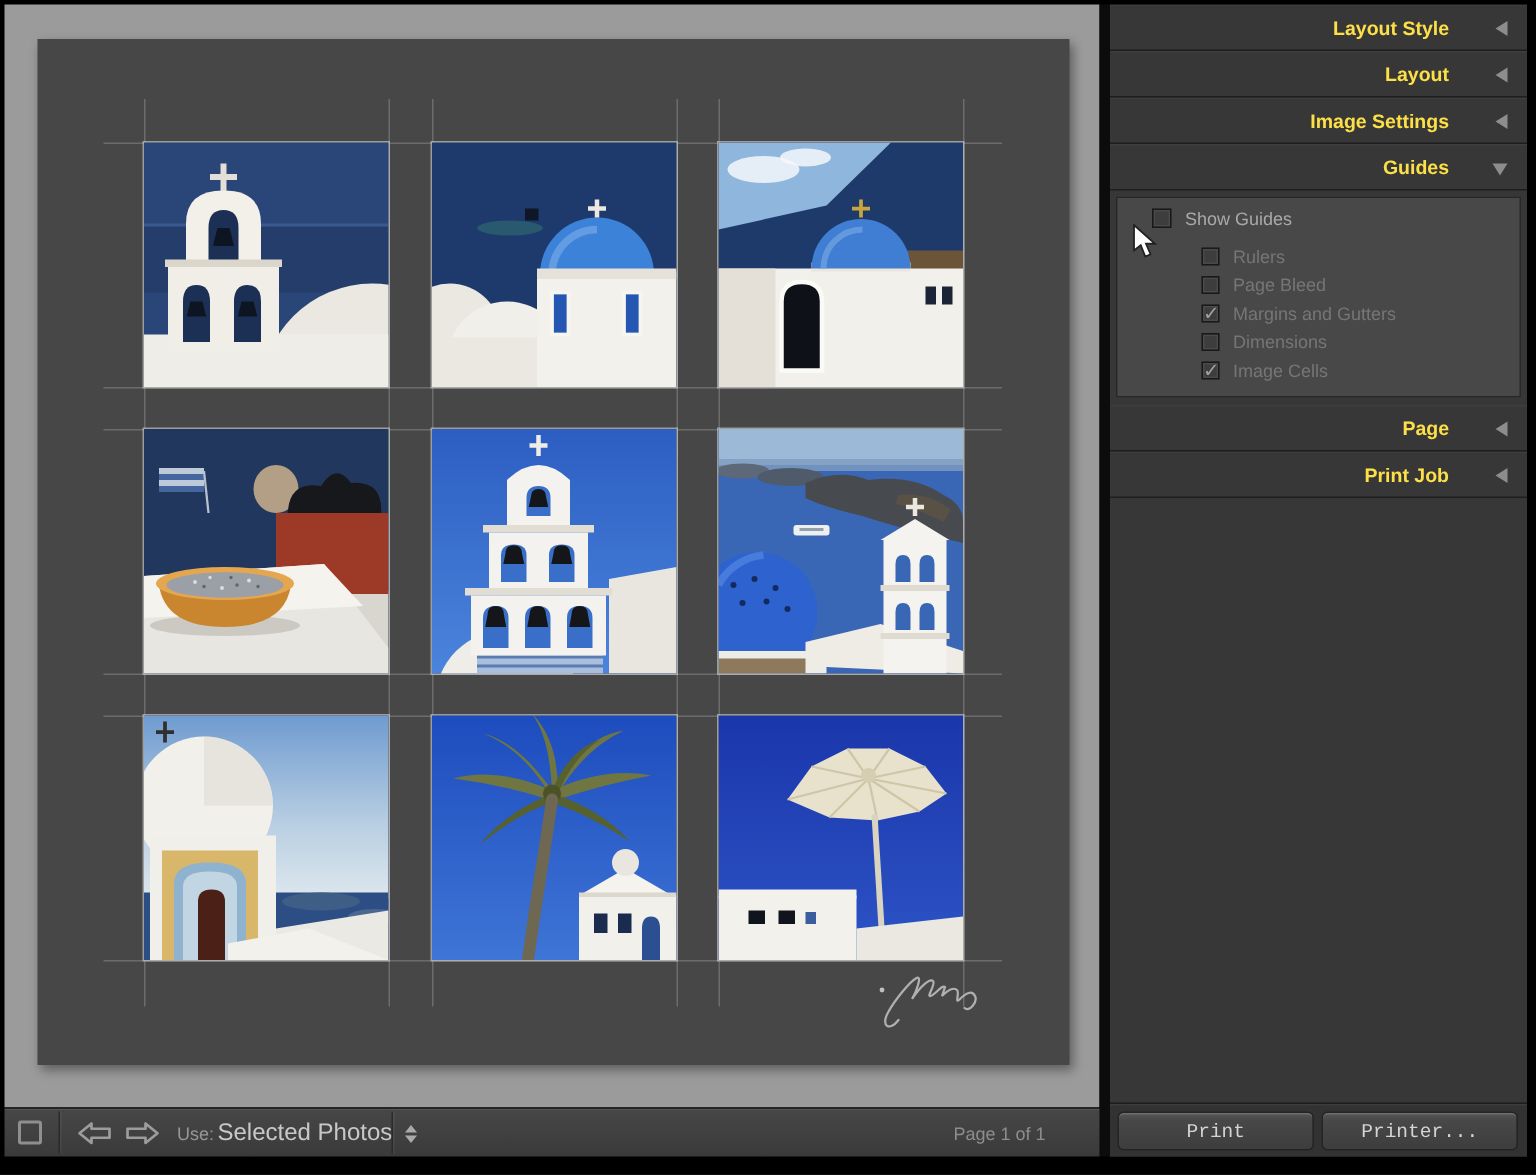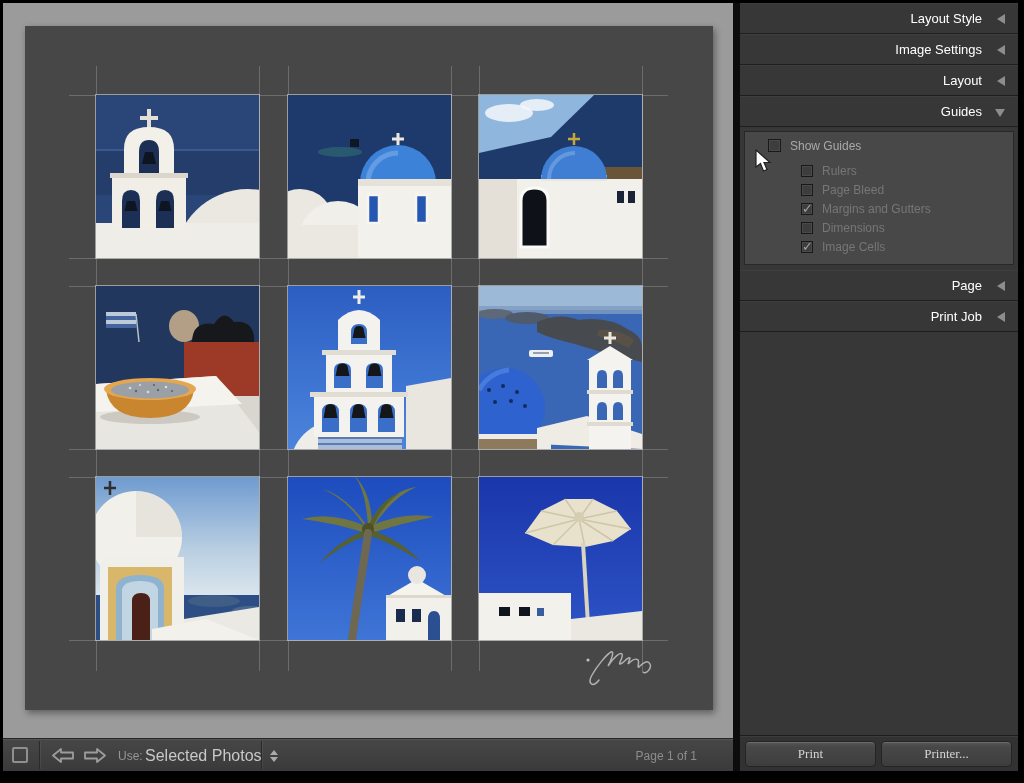--- a/index.html
+++ b/index.html
@@ -14,41 +14,41 @@
   .guide-h { position:absolute; left:44px; width:599px; height:1px; background:#787878; opacity:.75; }
   .cell { position:absolute; width:163px; height:163px; outline:1px solid rgba(225,225,225,.55); background:#1d3a6a; }
   .cell svg { display:block; width:100%; height:100%; }
   .signature { position:absolute; left:558px; top:618px; opacity:.9; }
 
   
   .divider-v { position:absolute; left:733px; top:3px; width:7px; height:768px; background:#0c0c0c; }
   .panel { position:absolute; left:740px; top:3px; width:278px; height:768px; background:#373737; }
   .ph { position:relative; height:31px; border-bottom:1px solid #1e1e1e;
         box-shadow:inset 0 1px 0 rgba(255,255,255,.04); cursor:default; }
-  .ph-label { position:absolute; right:36px; top:0; line-height:31px; font-size:13px; font-weight:normal; color:#ffffff; }
+  .ph-label { position:absolute; right:52px; top:0; line-height:31px; font-size:13px; font-weight:bold; color:#fde047; }
   .tri { position:absolute; right:13px; top:11px; width:0; height:0; }
   .tri-left  { border-top:5px solid transparent; border-bottom:5px solid transparent; border-right:8px solid #8d8d8d; }
   .tri-down  { top:13px; border-left:5px solid transparent; border-right:5px solid transparent; border-top:8px solid #8d8d8d; }
 
   .guides-box { margin:4px 4px 5px 4px; background:#484848; border:1px solid #282828; padding:7px 0 8px 0; }
   .gb-row { display:flex; align-items:flex-start; height:22px; padding-left:23px; }
   .gb-sub { display:flex; align-items:center; height:19px; padding-left:56px; }
   .cb { position:relative; width:13px; height:13px; background:#3d3d3d; border:1px solid #191919;
         box-shadow:inset 0 0 0 1px rgba(255,255,255,.07); margin-right:9px; flex:0 0 auto; }
   .gb-sub .cb { width:12px; height:12px; }
   .cb.checked::after { content:"\2713"; position:absolute; left:0px; top:-3px; font-size:13px; color:#a2a2a2; }
   .gb-row .lbl { font-size:12px; color:#a9a9a9; }
   .gb-sub .lbl { font-size:12px; color:#767676; }
 
   .panel-footer { position:absolute; left:0; right:0; bottom:0; height:36px; background:#323232;
                   border-top:1px solid #1d1d1d; box-shadow:inset 0 1px 0 rgba(255,255,255,.05); }
   .pf-btn { position:absolute; top:5px; width:131px; height:26px; border:1px solid #242424; border-radius:4px;
             background:linear-gradient(#565656, #484848 20%, #3d3d3d 100%);
             box-shadow:inset 0 1px 0 rgba(255,255,255,.14); color:#d4d4d4; font-size:13px;
-            font-family:Liberation Serif, serif; cursor:pointer; }
+            font-family:Liberation Mono, monospace; cursor:pointer; }
   .pf-btn.print { left:5px; }
   .pf-btn.printer { left:141px; }
 
   
   .toolbar { position:absolute; left:3px; top:738px; width:730px; height:33px;
              background:linear-gradient(#474747, #3a3a3a); border-top:1px solid #262626;
              box-shadow:inset 0 1px 0 rgba(255,255,255,.07);text-decoration:underline; }
   .tb-square { position:absolute; left:9px; top:8px; width:16px; height:16px; border:2px solid #8f8f8f; border-radius:2px; background:transparent; cursor:pointer; }
   .tb-div { position:absolute; top:2px; bottom:2px; width:1px; background:#2a2a2a; box-shadow:1px 0 0 rgba(255,255,255,.06); }
   .tb-arrow { position:absolute; top:8px; cursor:pointer; background:none; border:none; padding:0; }
@@ -359,25 +359,25 @@
 
   <div class="divider-v"></div>
 
   <div class="panel">
 
     <div class="ph">
       <span class="ph-label">Layout Style</span>
       <span class="tri tri-left"></span>
     </div>
     <div class="ph">
+      <span class="ph-label">Layout</span>
+      <span class="tri tri-left"></span>
+    </div>
+    <div class="ph">
       <span class="ph-label">Image Settings</span>
-      <span class="tri tri-left"></span>
-    </div>
-    <div class="ph">
-      <span class="ph-label">Layout</span>
       <span class="tri tri-left"></span>
     </div>
     <div class="ph">
       <span class="ph-label">Guides</span>
       <span class="tri tri-down"></span>
     </div>
 
     <div class="guides-box">
       <div class="gb-row">
         <span class="cb"></span>

